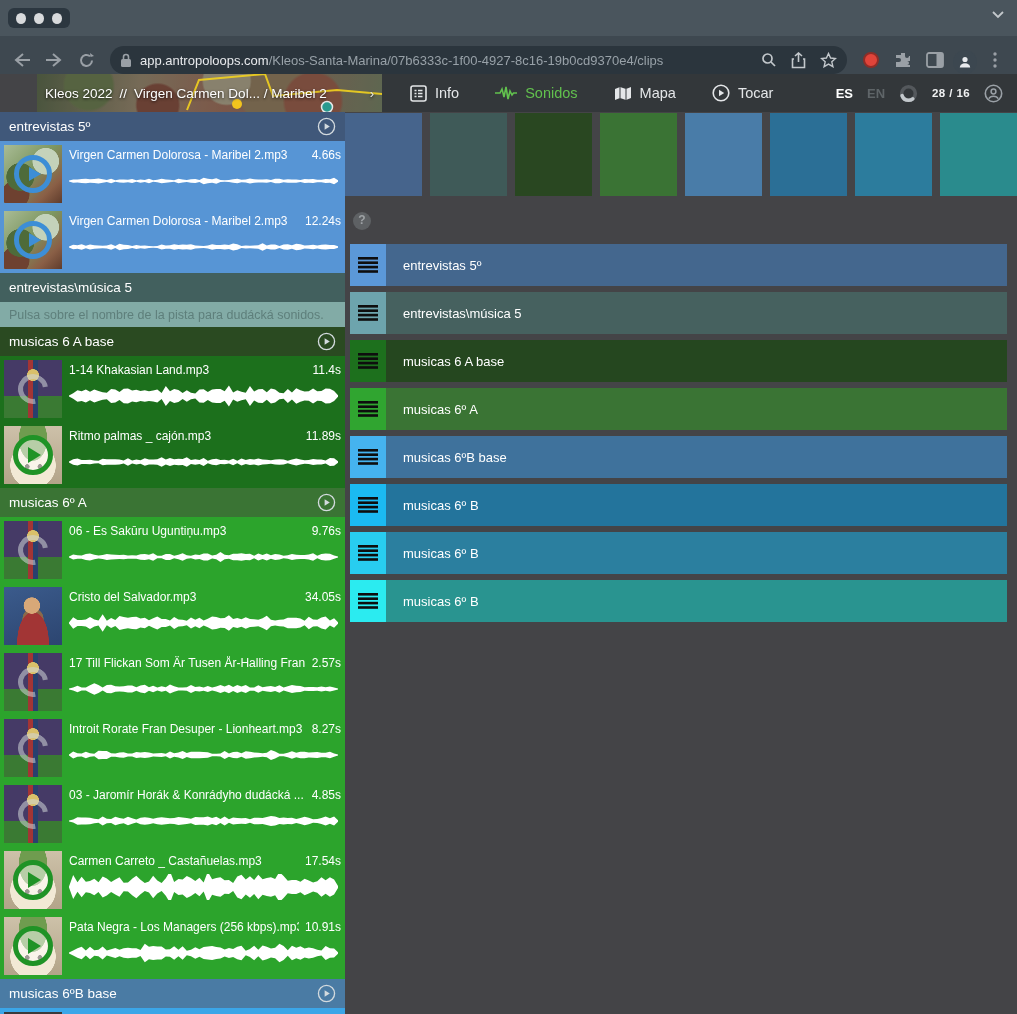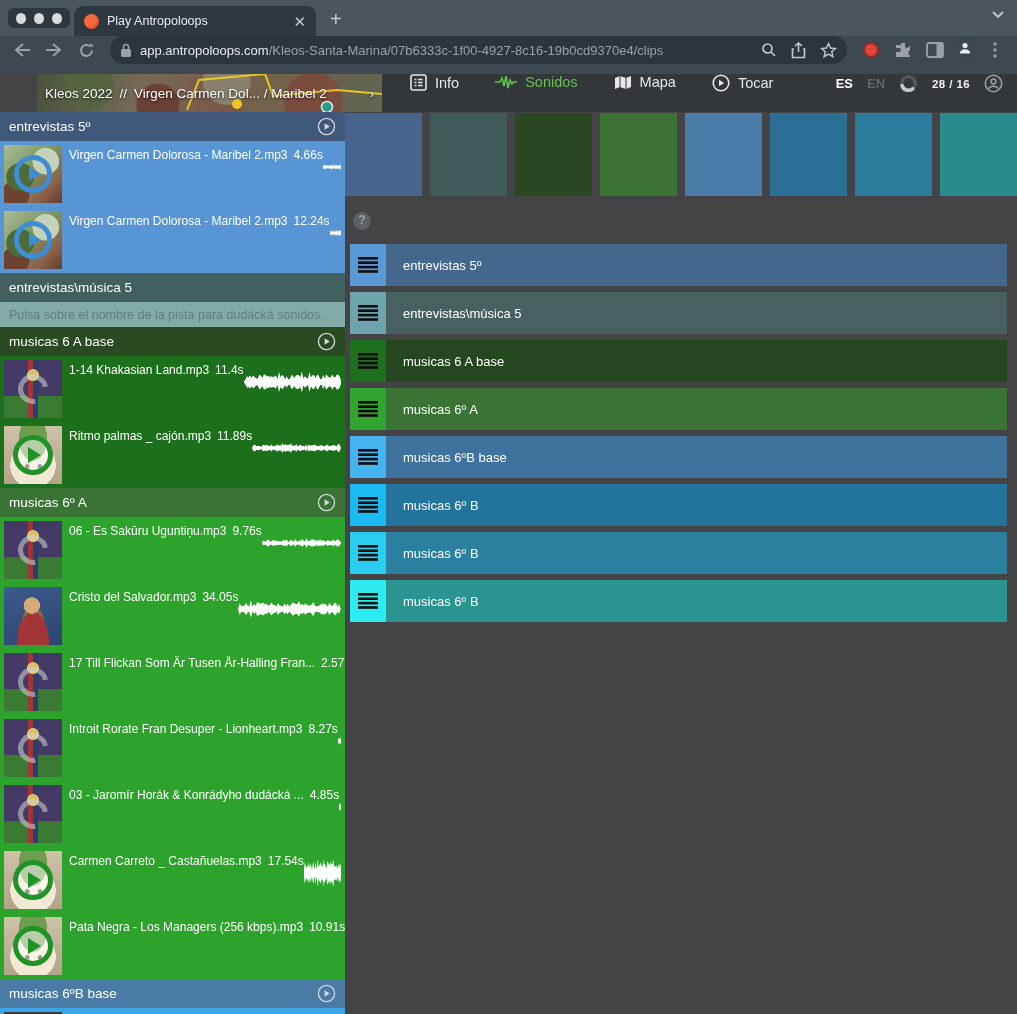--- a/index.html
+++ b/index.html
@@ -14,21 +14,21 @@
   .tl-dot { width:11px; height:11px; border-radius:50%; background:#d8dadc; }
   .tab { margin-left:74px; width:242px; height:30px; background:#2d3841; border-radius:9px 9px 0 0;
     display:flex; align-items:center; padding:0 10px; gap:8px; }
   .favicon { width:15px; height:15px; border-radius:50%;
     background:radial-gradient(circle at 35% 35%, #f4693c 0 45%, #d32f23 100%); }
   .tab-title { color:#e8eaed; font-size:12.5px; flex:1; white-space:nowrap; overflow:hidden; }
   .tab-close { color:#c3c8cc; font-size:15px; line-height:1; cursor:default; }
   .newtab { color:#c3c8cc; font-size:20px; margin:0 0 5px 14px; }
   .strip-chev { position:absolute; right:12px; top:10px; }
 
-  .toolbar { height:38px; background:#3e4850; display:flex; align-items:flex-start; padding:0 8px; gap:4px; }
+  .toolbar { height:38px; background:#3e4850; display:flex; align-items:flex-end; padding:0 8px; gap:4px; }
   .tb-btn { width:28px; height:28px; display:flex; align-items:center; justify-content:center; }
   .urlpill { flex:1; height:28px; background:#2b353d; border-radius:14px; display:flex;
     align-items:center; padding:0 10px; margin:0 6px; gap:8px; min-width:0; }
   .url-text { font-size:13px; white-space:nowrap; overflow:hidden; flex:1; }
   .url-host { color:#e8eaed; }
   .url-path { color:#98a1a8; }
   .pill-actions { display:flex; gap:14px; align-items:center; margin-left:auto; }
   .rec-dot { width:16px; height:16px; border-radius:50%; background:#e0443a; border:2.5px solid #8f2d27; }
   .avatar-btn { width:24px; height:24px; border-radius:50%; background:#3c4750;
     display:flex; align-items:center; justify-content:center; }
@@ -42,21 +42,21 @@
       radial-gradient(circle at 55% 18%, #b5a98c 0 12%, transparent 13%),
       radial-gradient(circle at 35% 82%, #8a4f3e 0 9%, transparent 10%),
       radial-gradient(circle at 68% 40%, #97805f 0 14%, transparent 15%),
       linear-gradient(100deg, #5d6b4a 0%, #9c8a6e 30%, #a4705a 55%, #8d7a62 80%, #7a8565 100%); margin-left: 37px; }
   .crumb-shade { position:absolute; inset:0; background:rgba(20,24,28,.28); }
   .crumb-geom { position:absolute; inset:0; }
   .crumb { position:relative; z-index:2; display:flex; align-items:center; height:100%;
     padding:0 8px; gap:7px; color:#fff; font-size:13.5px; white-space:nowrap;
     text-shadow:0 1px 3px rgba(0,0,0,.8); }
   .crumb-chev { margin-left:auto; color:#e6e6e6; font-size:13px; }
-  .appnav { flex:1; background:#33373a; display:flex; align-items:flex-start; padding:0 14px; gap:8px; }
+  .appnav { flex:1; background:#33373a; display:flex; align-items:center; padding:0 14px; gap:8px; }
   .nav-item { display:flex; align-items:center; gap:8px; color:#e4e6e8; font-size:14.5px; padding:0 14px; }
   .nav-item.active { color:#62c14e; }
   .nav-right { margin-left:auto; display:flex; align-items:center; gap:14px; }
   .lang-es { color:#fff; font-size:13px; font-weight:bold; }
   .lang-en { color:#5f6568; font-size:13px; font-weight:bold; }
   .counter { color:#f0f1f2; font-size:11.5px; font-weight:bold; letter-spacing:.4px; }
 
   
   .content { display:flex; height:902px; }
   .sidebar { width:345px; overflow:hidden; background:#3a3d40; }
@@ -72,21 +72,21 @@
   .ov-play-blue { width:38px; height:38px; border:5px solid #3d8ed6; border-radius:50%;
     display:flex; align-items:center; justify-content:center; }
   .ov-play-blue::after { content:""; border-left:12px solid #3d8ed6; border-top:7px solid transparent;
     border-bottom:7px solid transparent; margin-left:3px; }
   .ov-play-green { width:40px; height:40px; border:5px solid #1f9326; border-radius:50%;
     background:rgba(255,255,255,.5); display:flex; align-items:center; justify-content:center; }
   .ov-play-green::after { content:""; border-left:13px solid #1f9326; border-top:8px solid transparent;
     border-bottom:8px solid transparent; margin-left:3px; }
   .ov-spinner { width:30px; height:30px; border-radius:50%; border:5px solid rgba(208,213,216,.55);
     border-right-color:transparent; transform:translate(-50%,-50%) rotate(35deg); }
-  .clip-body { flex:1; min-width:0; display:flex; flex-direction:row; padding-top:3px; }
+  .clip-body { flex:1; min-width:0; display:flex; flex-direction:column; padding-top:3px; }
   .clip-row { display:flex; gap:6px; align-items:baseline; }
   .clip-title { color:#fff; font-size:12px; flex:1; white-space:nowrap; overflow:hidden; }
   .clip-dur { color:#fff; font-size:12px; flex:none; }
   .wave { width:99%; height:26px; margin-top:6px; }
 
   
   .thumb-balcony { background:
       radial-gradient(circle at 72% 28%, #c4d2ba 0 22%, transparent 23%),
       radial-gradient(circle at 28% 55%, #4e6b3a 0 26%, transparent 27%),
       radial-gradient(circle at 20% 85%, #6e4130 0 20%, transparent 21%),
@@ -124,25 +124,20 @@
 </style>
 </head>
 <body>
 
 <div class="tabstrip">
   <div class="traffic">
     <span class="tl-dot"></span>
     <span class="tl-dot"></span>
     <span class="tl-dot"></span>
   </div>
-  <div class="tab">
-    <span class="favicon"></span>
-    <span class="tab-title">Play Antropoloops</span>
-    <span class="tab-close">✕</span>
-  </div>
   <span class="newtab">+</span>
   <span class="strip-chev">
     <svg width="14" height="10" viewBox="0 0 14 10">
         <path d="M2 2 L7 7 L12 2" stroke="#c3c8cc" stroke-width="1.8" fill="none"></path>
       </svg>
   </span>
 </div>
 
 <div class="toolbar">
   <span class="tb-btn">

